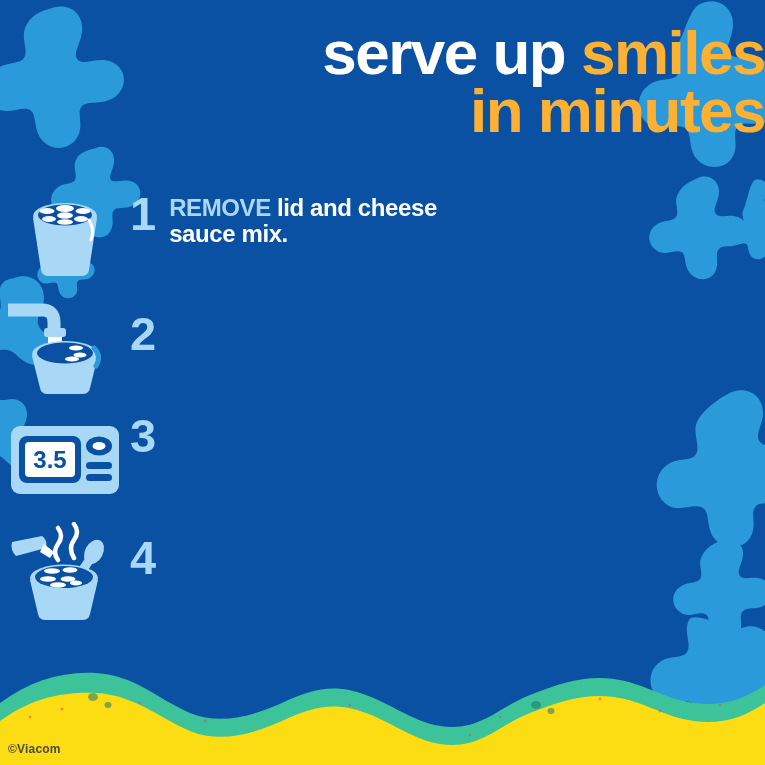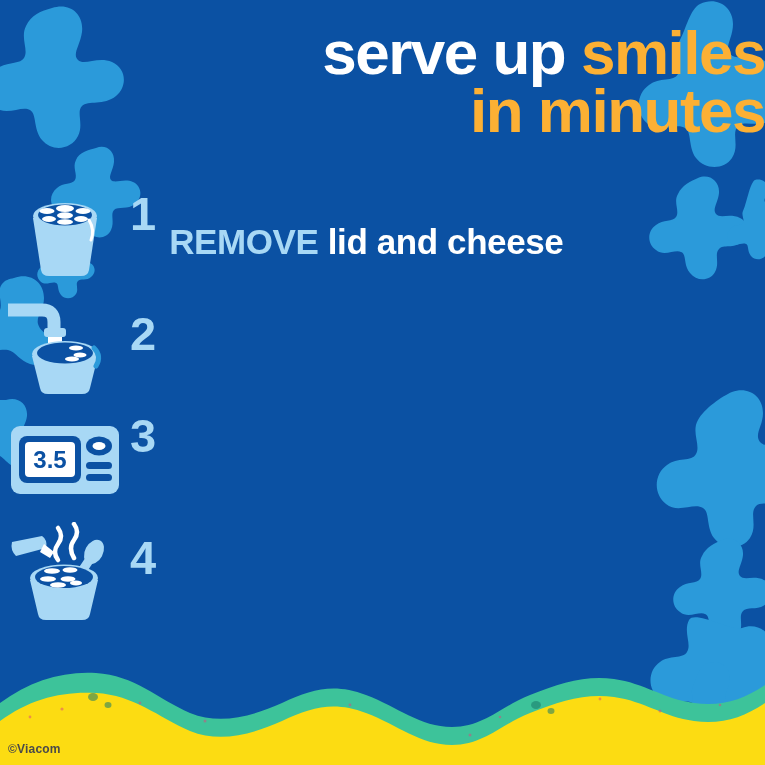--- a/index.html
+++ b/index.html
@@ -72,27 +72,26 @@
   }
   .step-num {
     color: #a8d8f5;
     font-weight: 700;
     font-size: 47px;
     line-height: 0.95;
     margin-right: 13px;
     flex: 0 0 auto;
   }
   .step-text {
-    font-size: 35px;
+    font-size: 24px;
     line-height: 1.08;
     font-weight: 600;
     color: #ffffff;
     letter-spacing: -0.4px;
     padding-top: 3px;
-    margin-top: 28px;
   }
   .kw { color: #a8d8f5; }
 
   
   .step-1 { margin-bottom: 12px; }
   .step-2 { margin-bottom: 18px; }
   .step-3 { margin-bottom: 14px; }
 
   .step-1 .step-icon { padding-top: 4px; }
   .step-2 .step-icon { padding-top: 0px; }
@@ -220,20 +219,21 @@
             <ellipse cx="64" cy="23" rx="7" ry="2.9"></ellipse>
             <ellipse cx="48" cy="26" rx="8" ry="2.8"></ellipse>
           </g>
           <path d="M72 24 Q78 34 74 44" stroke="#ffffff" stroke-width="3" fill="none" stroke-linecap="round"></path>
         </svg>
       </div>
       <div class="step-body">
         <div class="step-num">1</div>
         <div class="step-text">
           <span class="kw">REMOVE</span><span> lid and cheese</span><br>
+          <span>sauce mix.</span>
         </div>
       </div>
     </div>
 
     <div class="step step-2">
       <div class="step-icon">
         <svg width="118" height="100" viewBox="0 0 118 100" xmlns="http://www.w3.org/2000/svg">
 
           <path d="M2 14 L36 14 Q48 14 48 26 L48 36" stroke="#a8d8f5" stroke-width="13" fill="none" stroke-linecap="butt"></path>
           <rect x="38" y="32" width="22" height="9" rx="3" fill="#a8d8f5"></rect>

